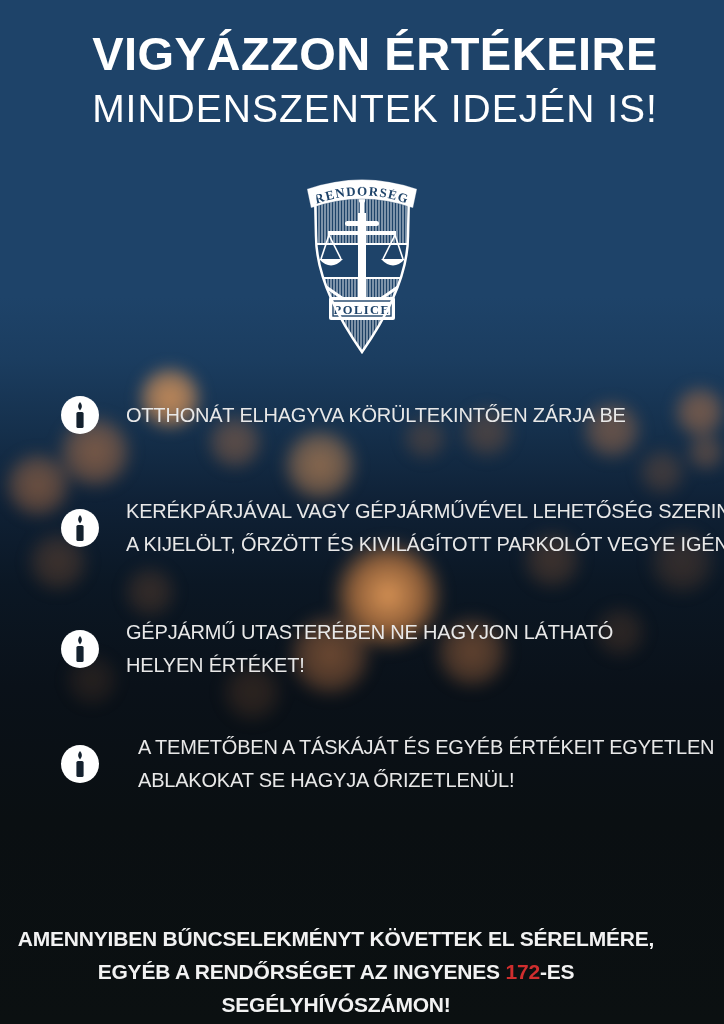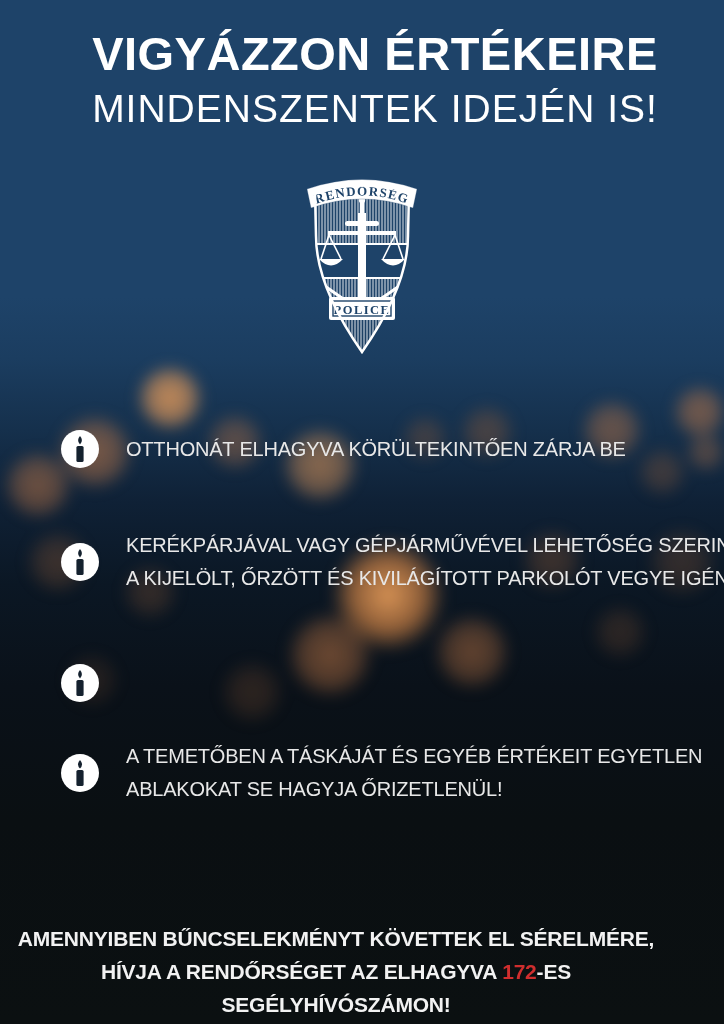--- a/index.html
+++ b/index.html
@@ -39,27 +39,27 @@
       radial-gradient(50px at 682px 562px, rgba(154,96,56,.30) 0%, rgba(154,96,56,.20) 45%, rgba(0,0,0,0) 72%),
       radial-gradient(40px at 620px 632px, rgba(154,96,56,.26) 0%, rgba(154,96,56,.17) 45%, rgba(0,0,0,0) 72%),
       radial-gradient(46px at 252px 692px, rgba(154,96,56,.26) 0%, rgba(154,96,56,.17) 45%, rgba(0,0,0,0) 72%),
       radial-gradient(40px at 92px 680px,  rgba(154,96,56,.20) 0%, rgba(154,96,56,.13) 45%, rgba(0,0,0,0) 72%),
       radial-gradient(30px at 706px 452px, rgba(208,128,72,.36) 0%, rgba(208,128,72,.24) 45%, rgba(0,0,0,0) 72%);
   }
   .title-block{position:absolute;left:13px;top:26px;width:724px;text-align:center;color:#ffffff;}
   .title-line1{font-size:47px;font-weight:bold;letter-spacing:0.5px;line-height:56px;}
   .title-line2{font-size:39px;font-weight:normal;letter-spacing:1px;line-height:46px;margin-top:4px;}
   .badge-wrap{position:absolute;left:297px;top:158px;width:130px;height:202px;}
-  .tip{position:absolute;left:60px;width:640px;height:66px;display:flex;align-items:center;margin-top:34px;}
+  .tip{position:absolute;left:60px;width:640px;height:66px;display:flex;align-items:center;}
   .tip .icon-cell{width:40px;height:40px;flex:0 0 40px;margin-right:26px;}
   .tip .tip-text{color:#e8e8e8;font-size:20px;line-height:33px;letter-spacing:-0.2px;white-space:nowrap;}
   .tip1{top:382px;}
   .tip2{top:495px;}
   .tip3{top:616px;}
-  .tip4{top:706px;}
+  .tip4{top:731px;gap:12px;}
   .footer{position:absolute;left:0;top:922px;width:672px;text-align:center;
           color:#f2f2f2;font-size:21px;font-weight:bold;line-height:33px;letter-spacing:-0.2px;}
   .footer .emergency{color:#cf2e2e;}
 </style>
 </head>
 <body>
 
 <div class="poster">
   <div class="bokeh"></div>
 
@@ -147,33 +147,37 @@
   </div>
 
   <div class="tip tip3">
     <div class="icon-cell">
       <svg width="40" height="40" viewBox="0 0 40 40">
           <circle cx="20" cy="20" r="19" fill="#ffffff"></circle>
           <path d="M20,7 Q24,11.5 20,15.5 Q16,11.5 20,7 Z" fill="#14212e"></path>
           <rect x="16.4" y="17" width="7.2" height="16" rx="1.6" fill="#14212e"></rect>
         </svg>
     </div>
+    <div class="tip-text">
+      <div>GÉPJÁRMŰ UTASTERÉBEN NE HAGYJON LÁTHATÓ</div>
+      <div>HELYEN ÉRTÉKET!</div>
+    </div>
   </div>
 
   <div class="tip tip4">
     <div class="icon-cell">
       <svg width="40" height="40" viewBox="0 0 40 40">
           <circle cx="20" cy="20" r="19" fill="#ffffff"></circle>
           <path d="M20,7 Q24,11.5 20,15.5 Q16,11.5 20,7 Z" fill="#14212e"></path>
           <rect x="16.4" y="17" width="7.2" height="16" rx="1.6" fill="#14212e"></rect>
         </svg>
     </div>
     <div class="tip-text">
       <div>A TEMETŐBEN A TÁSKÁJÁT ÉS EGYÉB ÉRTÉKEIT EGYETLEN</div>
       <div>ABLAKOKAT SE HAGYJA ŐRIZETLENÜL!</div>
     </div>
   </div>
 
   <div class="footer">
     <div>AMENNYIBEN BŰNCSELEKMÉNYT KÖVETTEK EL SÉRELMÉRE,</div>
-    <div><span>HÍVJA A RENDŐRSÉGET AZ ELHAGYVA </span><span class="emergency">172</span><span>-ES SEGÉLYHÍVÓSZÁMON!</span></div>
+    <div><span>EGYÉB A RENDŐRSÉGET AZ INGYENES </span><span class="emergency">172</span><span>-ES SEGÉLYHÍVÓSZÁMON!</span></div>
   </div>
 </div>
 
 </body></html>

